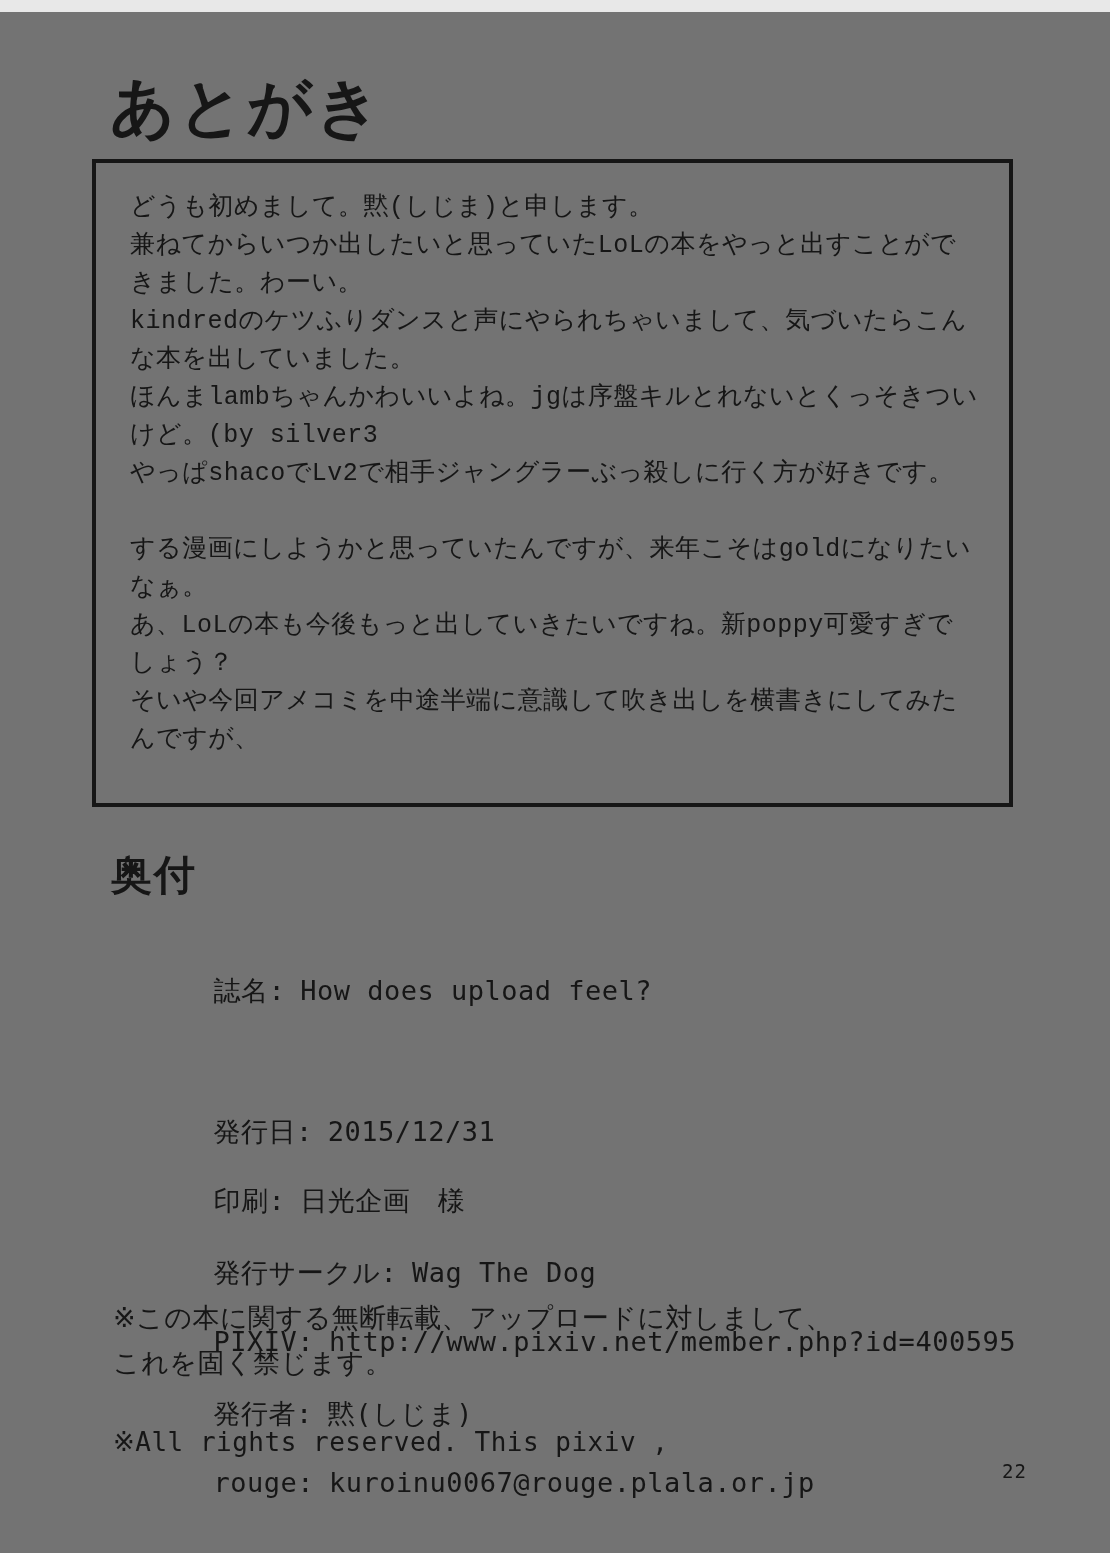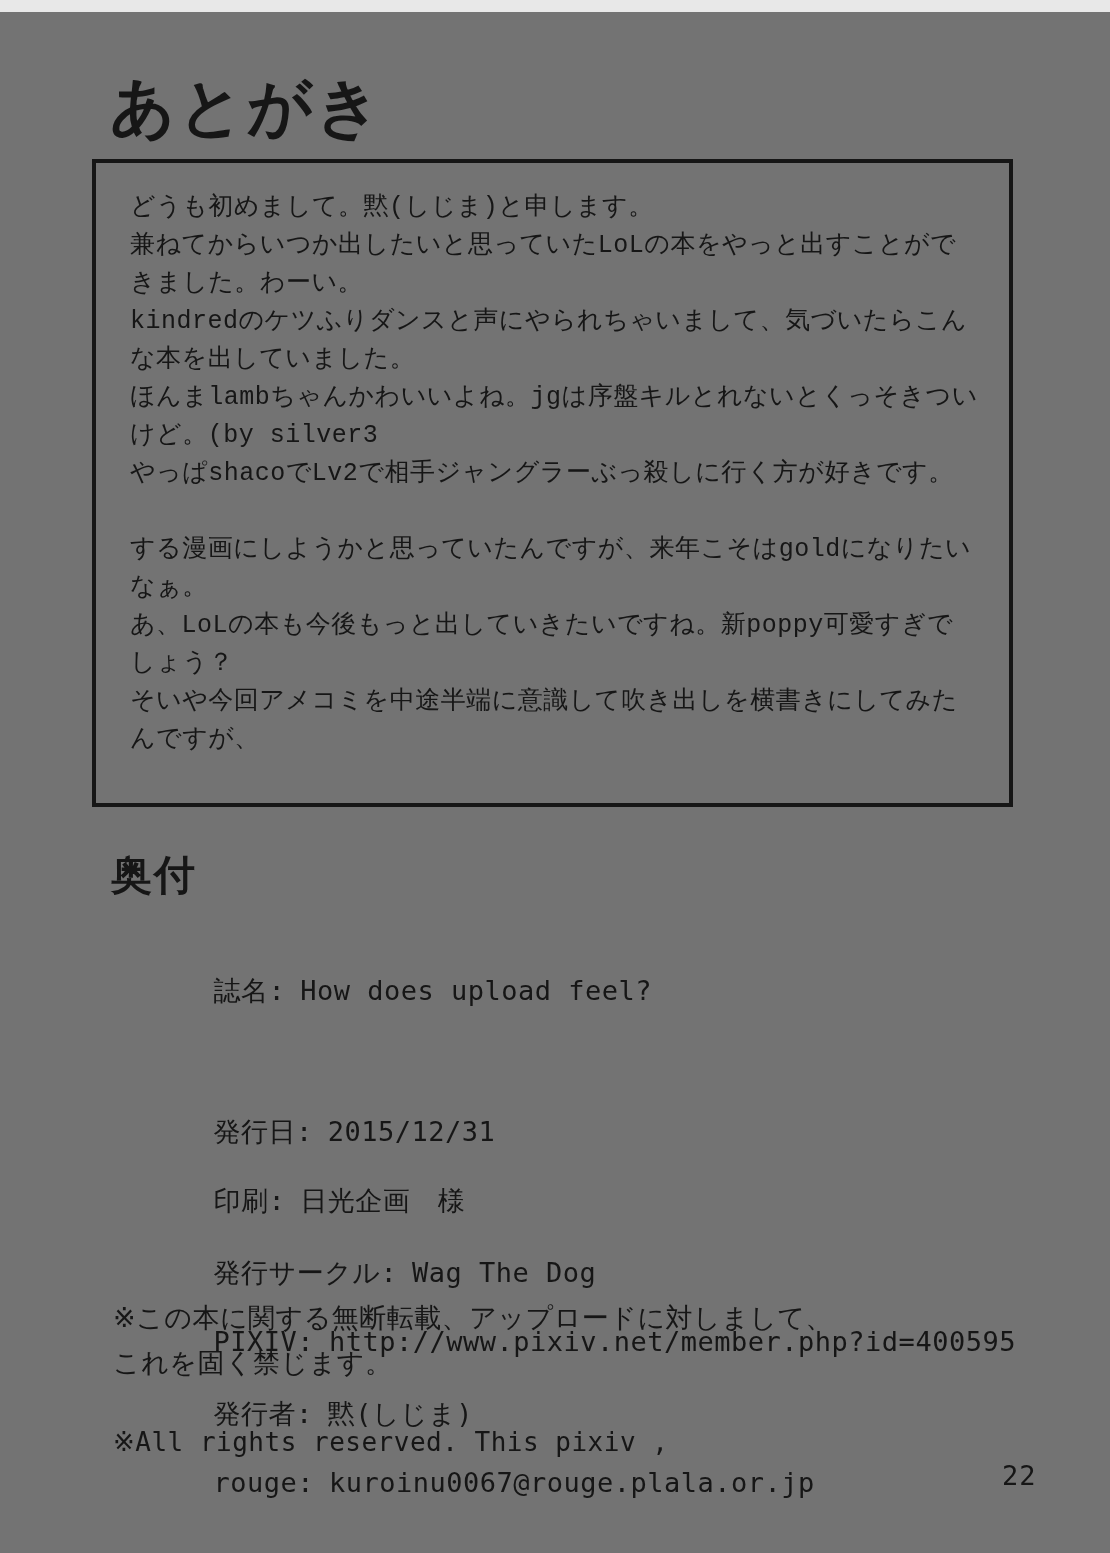--- a/index.html
+++ b/index.html
@@ -71,21 +71,21 @@
     line-height: 45px;
     min-height: 45px;
     white-space: pre-wrap;
     letter-spacing: 0.5px;
   }
   .notice-en .n-line { font-size: 26px; }
   .page-number {
     position: absolute;
     left: 1002px;
     top: 1448px;
-    font-size: 27px;
+    font-size: 19px;
     letter-spacing: 1px;
   }
 </style>
 </head>
 <body>
 
 <div class="page">
 
   <div class="page-title">あとがき</div>
 

